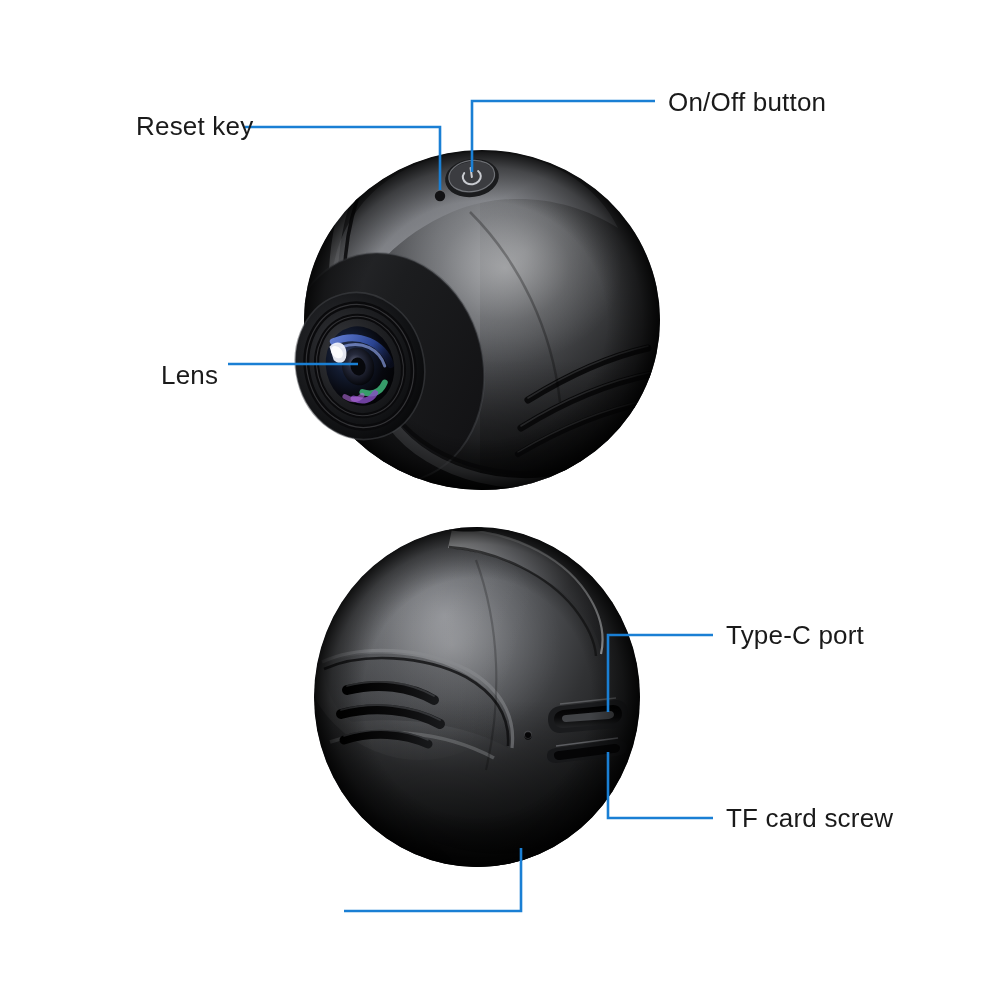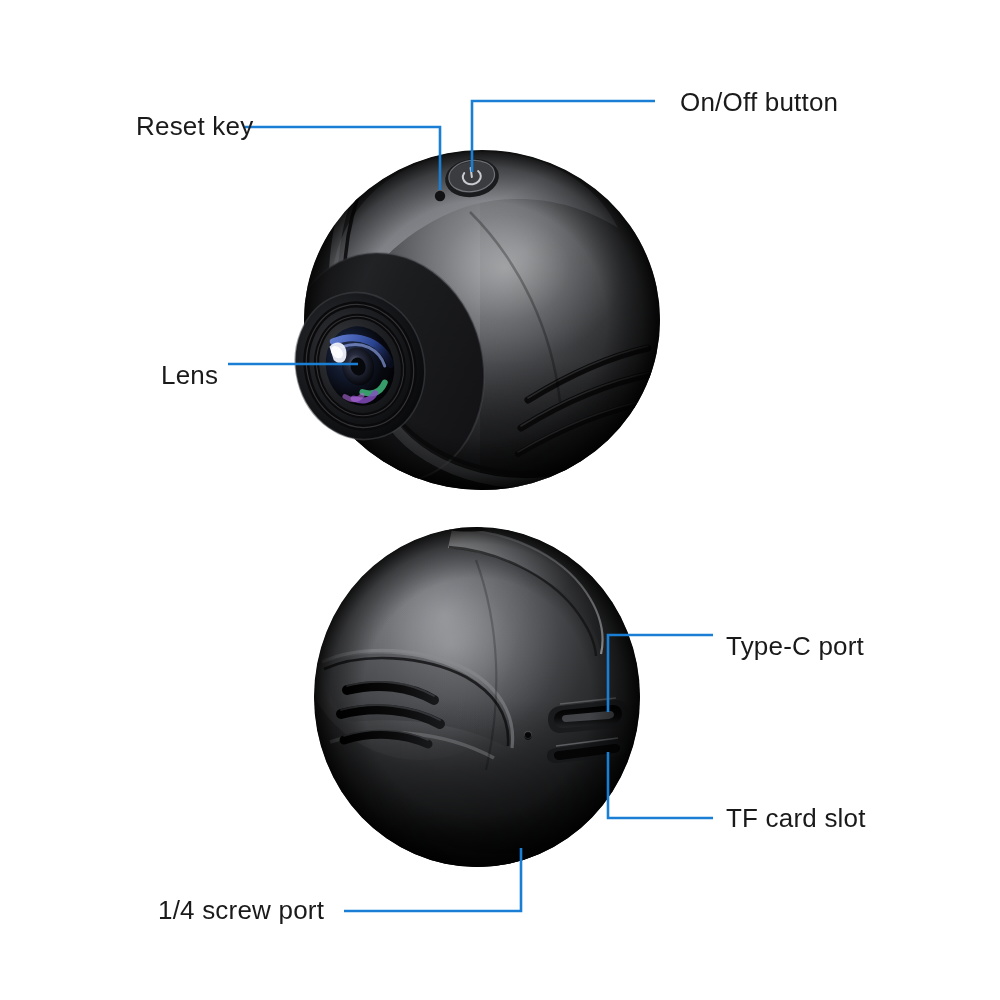--- a/index.html
+++ b/index.html
@@ -32,23 +32,23 @@
     position: absolute;
     font-family: "Liberation Sans", sans-serif;
     font-size: 26px;
     font-weight: 400;
     color: #1a1a1a;
     white-space: nowrap;
     letter-spacing: 0.2px;
     line-height: 1;
   }
   .lbl-reset      { left: 136px; top: 113px; }
-  .lbl-onoff      { left: 668px; top:  89px; margin-left: 12px; }
+  .lbl-onoff      { left: 668px; top:  89px; }
   .lbl-lens       { left: 161px; top: 350px; margin-top: 12px; }
-  .lbl-typec      { left: 726px; top: 622px; margin-top: 11px; }
+  .lbl-typec      { left: 726px; top: 622px; }
   .lbl-tf         { left: 726px; top: 805px; }
   .lbl-screw      { left: 158px; top: 897px; }
 </style>
 </head>
 <body>
 
 <div id="stage">
 
   <svg id="artboard" viewBox="0 0 1000 1000" width="1000" height="1000" xmlns="http://www.w3.org/2000/svg">
     <defs>
@@ -372,17 +372,16 @@
   </svg>
 
   <div class="callout-label lbl-reset">Reset key</div>
 
   <div class="callout-label lbl-onoff">On/Off button</div>
 
   <div class="callout-label lbl-lens">Lens</div>
 
   <div class="callout-label lbl-typec">Type-C port</div>
 
-  <div class="callout-label lbl-tf">TF card slot</div>
-
-  <div class="callout-label lbl-screw">1/4 screw port</div>
+  <div class="callout-label lbl-tf">TF card screw</div>
+
 
 </div>
 
 </body></html>

